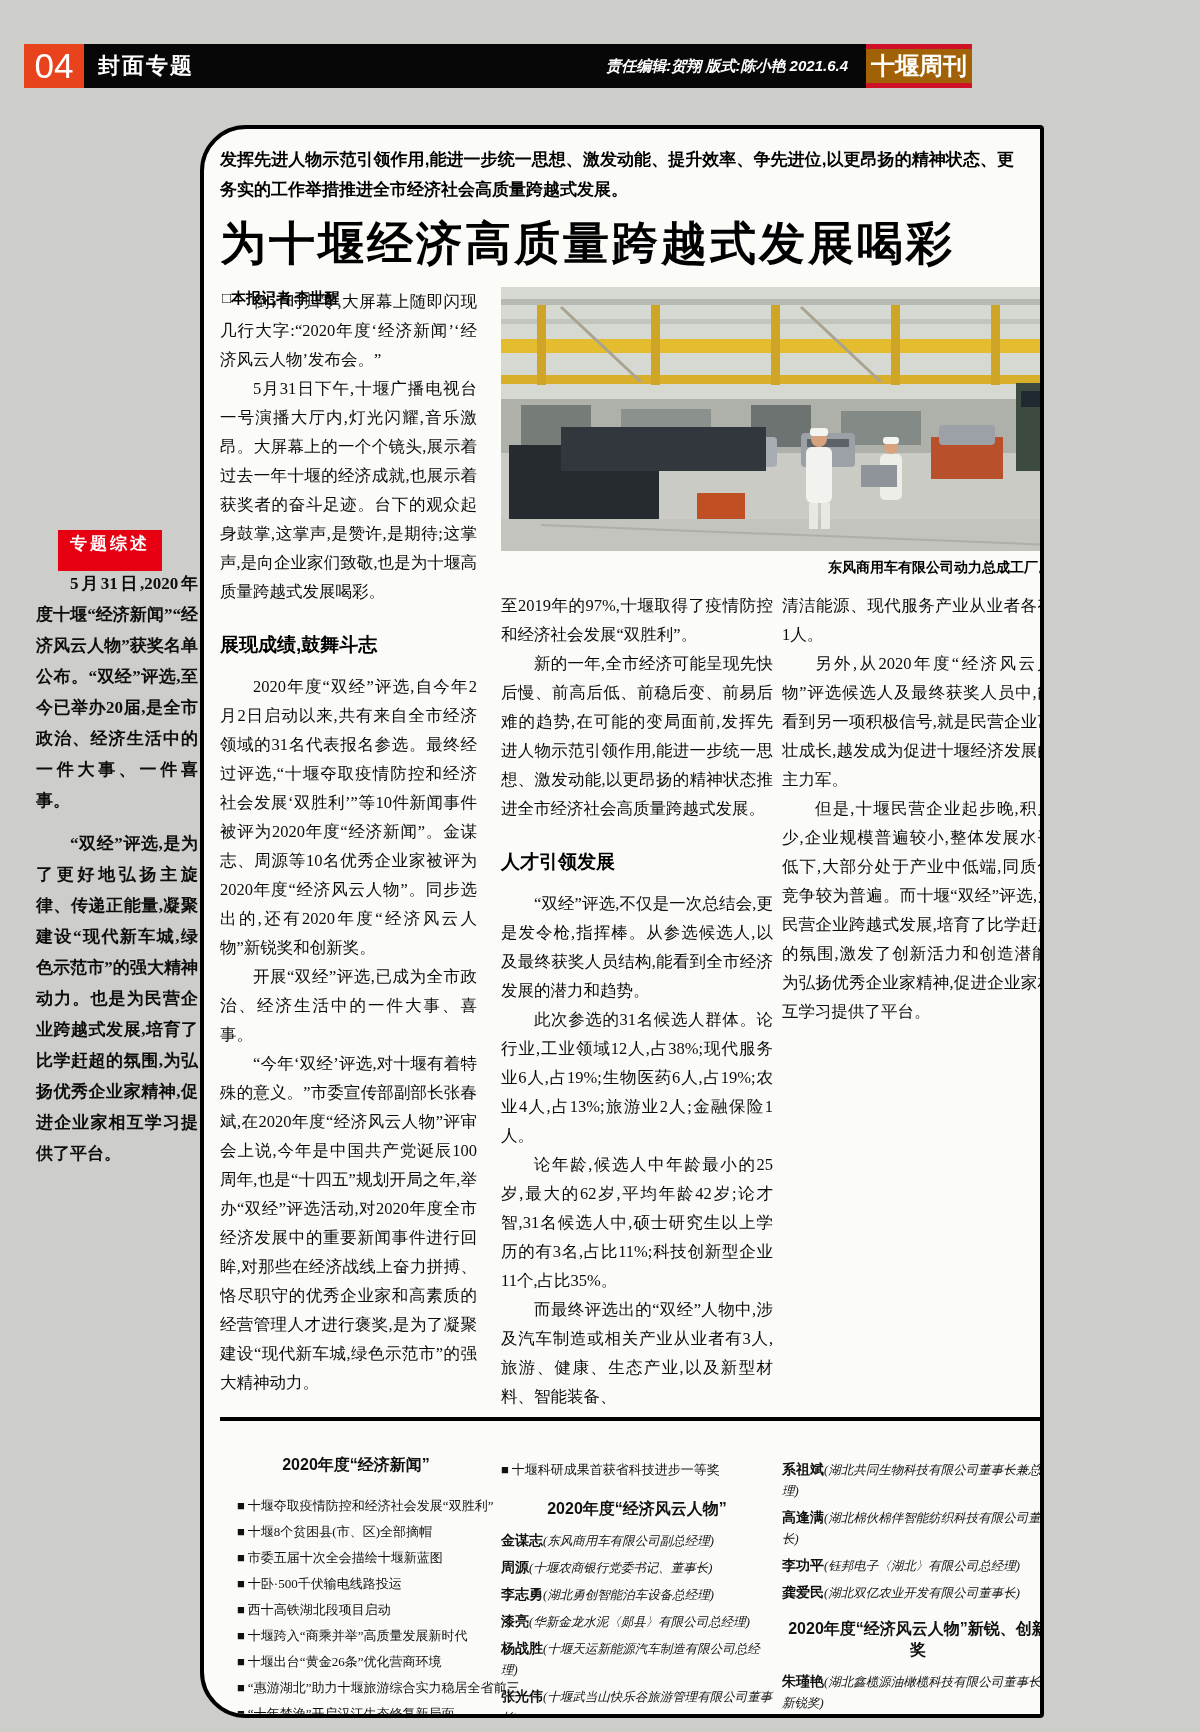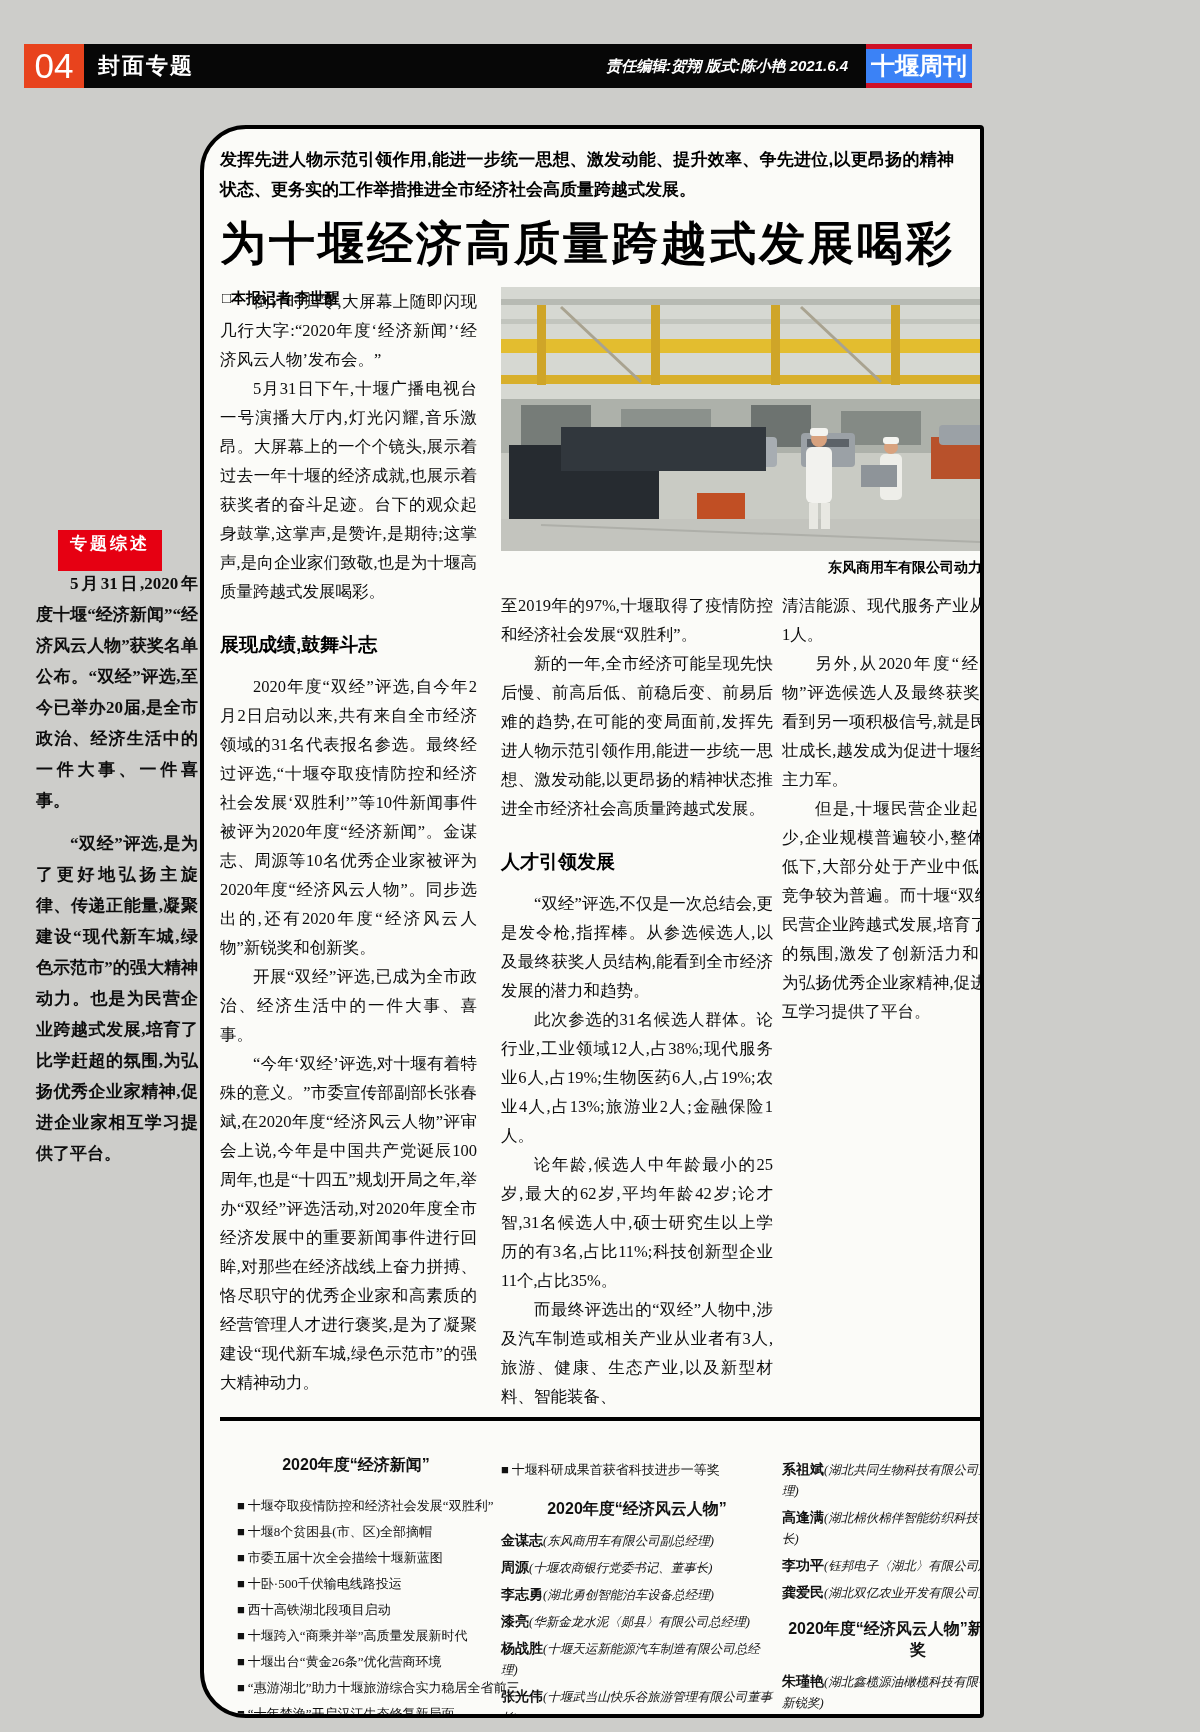--- a/index.html
+++ b/index.html
@@ -8,34 +8,34 @@
 
   
   .topbar{position:absolute;left:24px;top:44px;width:948px;height:44px;
           background:#070707;display:flex;align-items:center;}
   .pagenum{width:60px;height:44px;background:#e8431d;color:#fff;text-align:center;
            font-family:"Liberation Sans",sans-serif;font-size:35px;line-height:44px;font-weight:300;}
   .section{color:#fff;font-family:"Liberation Sans",sans-serif;font-weight:bold;
            font-size:22px;margin-left:14px;letter-spacing:2px;}
   .editors{margin-left:auto;color:#fff;font-family:"Liberation Sans",sans-serif;
            font-style:italic;font-weight:bold;font-size:15px;margin-right:18px;}
-  .masthead{width:106px;height:34px;background:#3b82f6;border-top:5px solid #ce1126;
+  .masthead{width:106px;height:34px;background:#a16207;border-top:5px solid #ce1126;
             border-bottom:5px solid #ce1126;color:#fff;text-align:center;
             font-family:"Liberation Sans",sans-serif;font-weight:bold;font-size:24px;line-height:34px;}
 
   
   .side-label{position:absolute;left:58px;top:530px;width:104px;height:41px;background:#e60012;
               color:#fff;text-align:center;font-family:"Liberation Sans",sans-serif;
               font-weight:bold;font-size:17px;line-height:27px;letter-spacing:3px;}
   .side-text{position:absolute;left:36px;top:568px;width:162px;color:#0d0d0d;
              font-weight:bold;font-size:17px;line-height:31px;text-align:justify;}
   .side-text p{margin:0 0 12px;text-indent:2em;}
 
   
-  .frame{position:absolute;left:200px;top:125px;width:784px;height:1593px;
+  .frame{position:absolute;left:200px;top:125px;width:844px;height:1593px;
          background:#fbfbf8;border:4px solid #000;border-radius:46px 4px 4px 46px;
          box-sizing:border-box;overflow:hidden;}
   .lead{margin:16px 26px 0 16px;font-family:"Liberation Sans",sans-serif;font-weight:bold;
         font-size:17px;line-height:30px;text-align:justify;color:#000;}
   .headline{margin:8px 0 0 16px;font-family:"Liberation Sans",sans-serif;font-weight:900;
             font-size:46px;letter-spacing:3px;color:#000;}
   .byline{margin:14px 0 0 18px;font-weight:bold;font-size:15px;}
 
   .body-area{position:absolute;left:16px;top:158px;width:834px;height:1124px;
              display:flex;gap:24px;overflow:hidden;}

